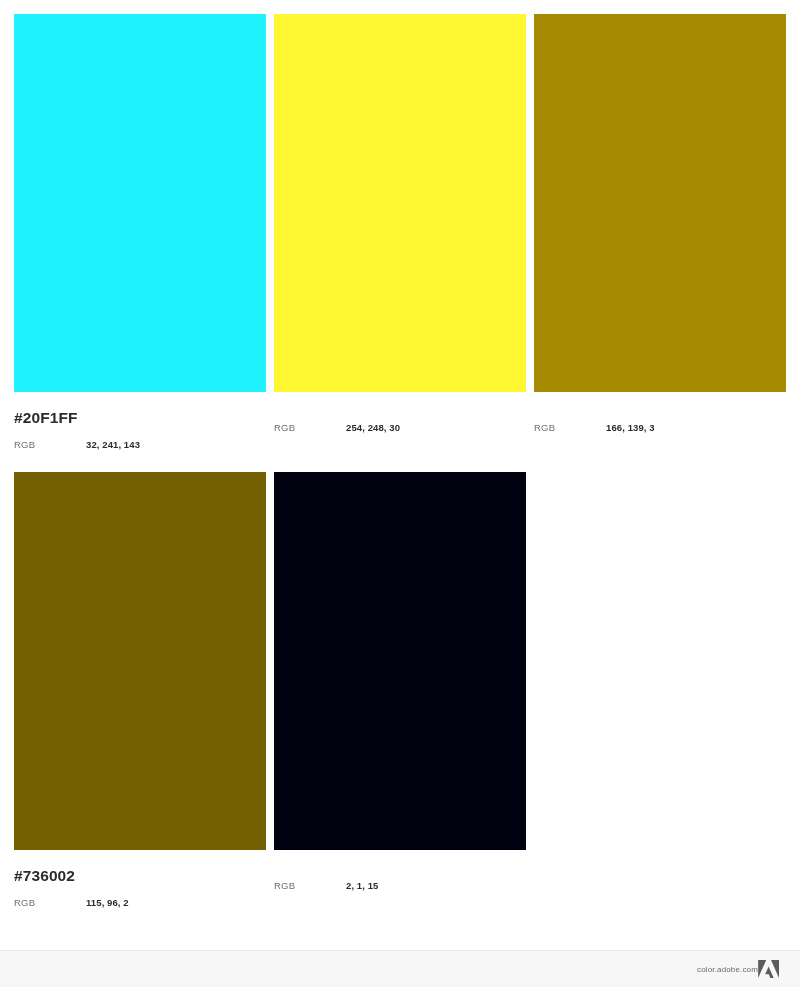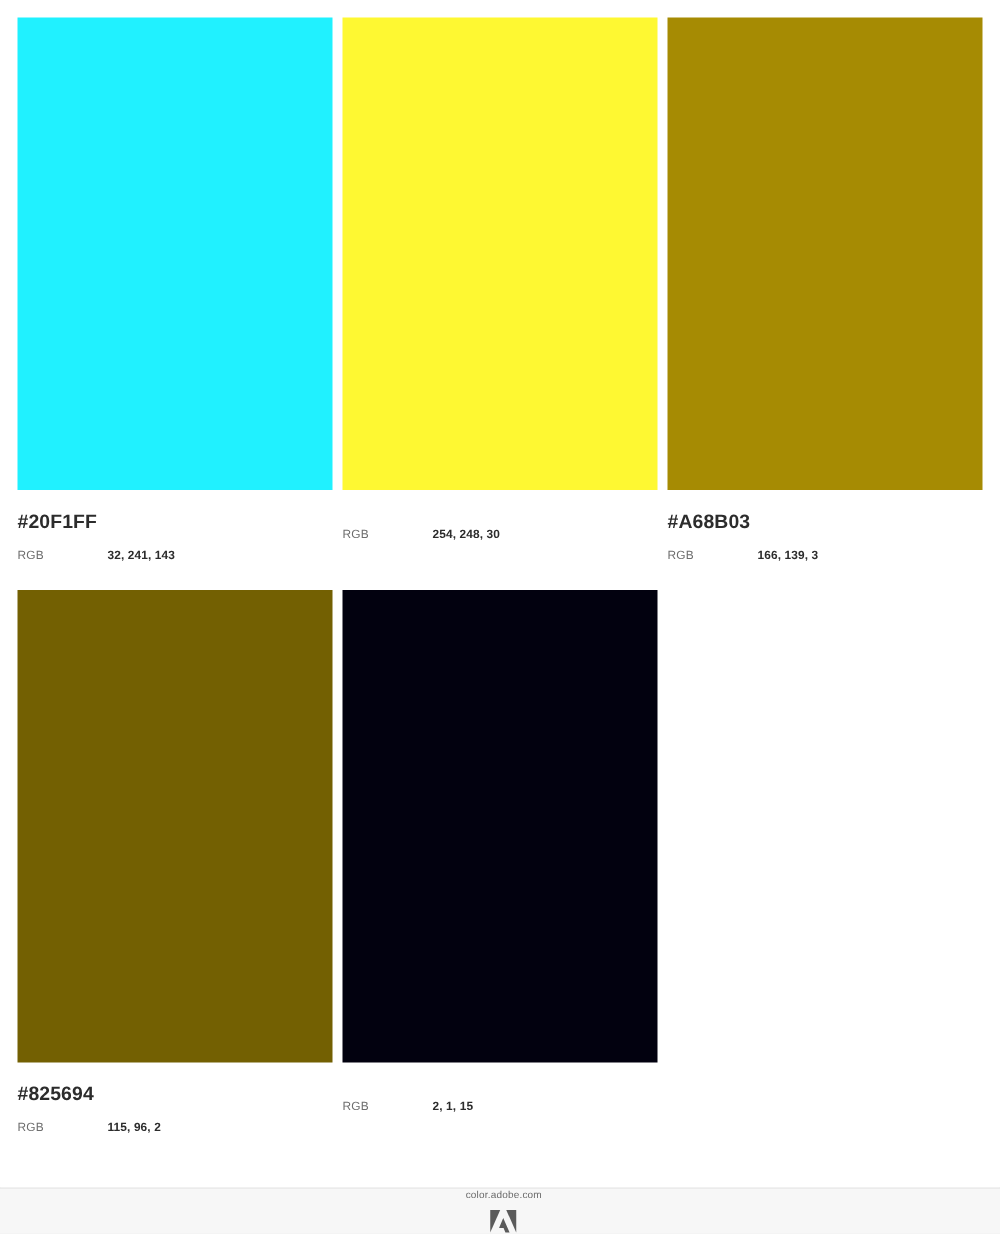--- a/index.html
+++ b/index.html
@@ -108,23 +108,22 @@
     position: absolute;
     left: 0;
     top: 950px;
     width: 800px;
     height: 37px;
     background: #f7f7f7;
     border-top: 1px solid #e8e8e8;
     box-sizing: border-box;
     display: flex;
     align-items: center;
-    justify-content: space-between;
+    justify-content: flex-end;
     padding: 0 20px 0 26px;
-    flex-direction: column;
   }
 
   .footer-url {
     font-size: 8px;
     color: #6a6a6a;
     letter-spacing: 0.15px;
     font-family: "Liberation Sans", sans-serif;
   }
 
   .footer-logo {
@@ -158,32 +157,31 @@
         <div class="swatch-rgb-row">
           <span class="swatch-rgb-label">RGB</span>
           <span class="swatch-rgb-value">254, 248, 30</span>
         </div>
       </div>
     </div>
 
     <div class="swatch-card" style="margin-right:0;">
       <div class="swatch-chip" style="background:#A68B03;"></div>
       <div class="swatch-meta">
-        <div class="swatch-hex">#A68B03</div>
         <div class="swatch-rgb-row">
           <span class="swatch-rgb-label">RGB</span>
           <span class="swatch-rgb-value">166, 139, 3</span>
         </div>
       </div>
     </div>
 
     <div class="swatch-card row2">
       <div class="swatch-chip" style="background:#736002;"></div>
       <div class="swatch-meta">
-        <div class="swatch-hex">#825694</div>
+        <div class="swatch-hex">#736002</div>
         <div class="swatch-rgb-row">
           <span class="swatch-rgb-label">RGB</span>
           <span class="swatch-rgb-value">115, 96, 2</span>
         </div>
       </div>
     </div>
 
     <div class="swatch-card row2">
       <div class="swatch-chip" style="background:#02010F;"></div>
       <div class="swatch-meta">

